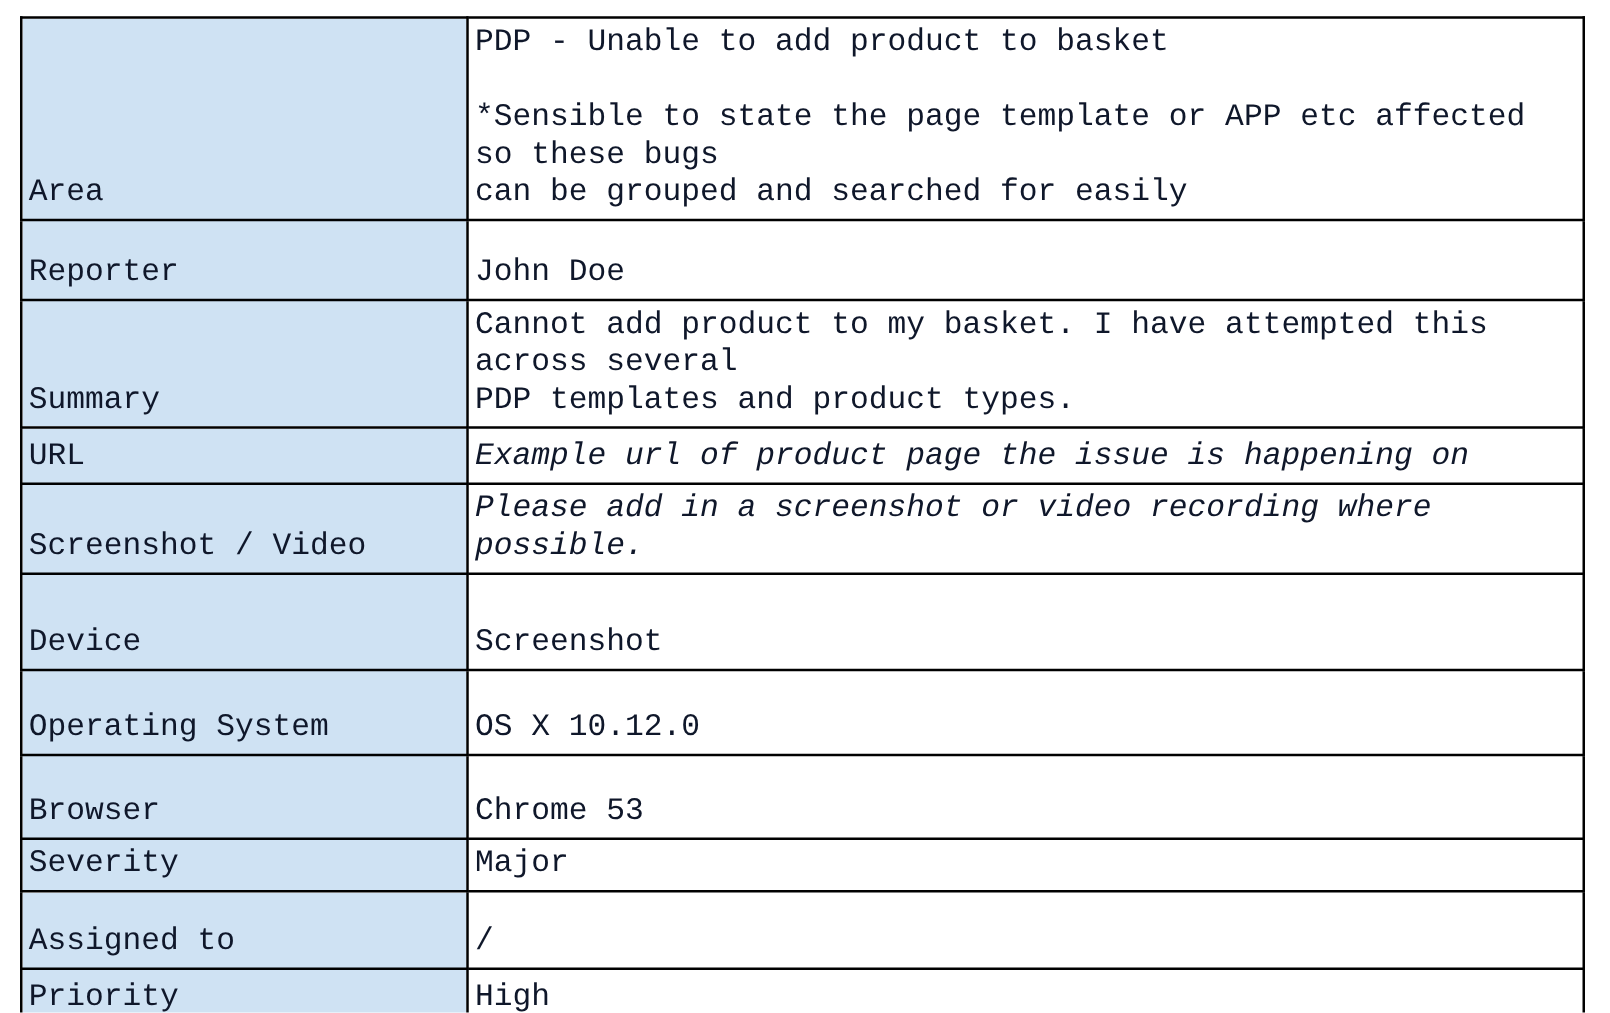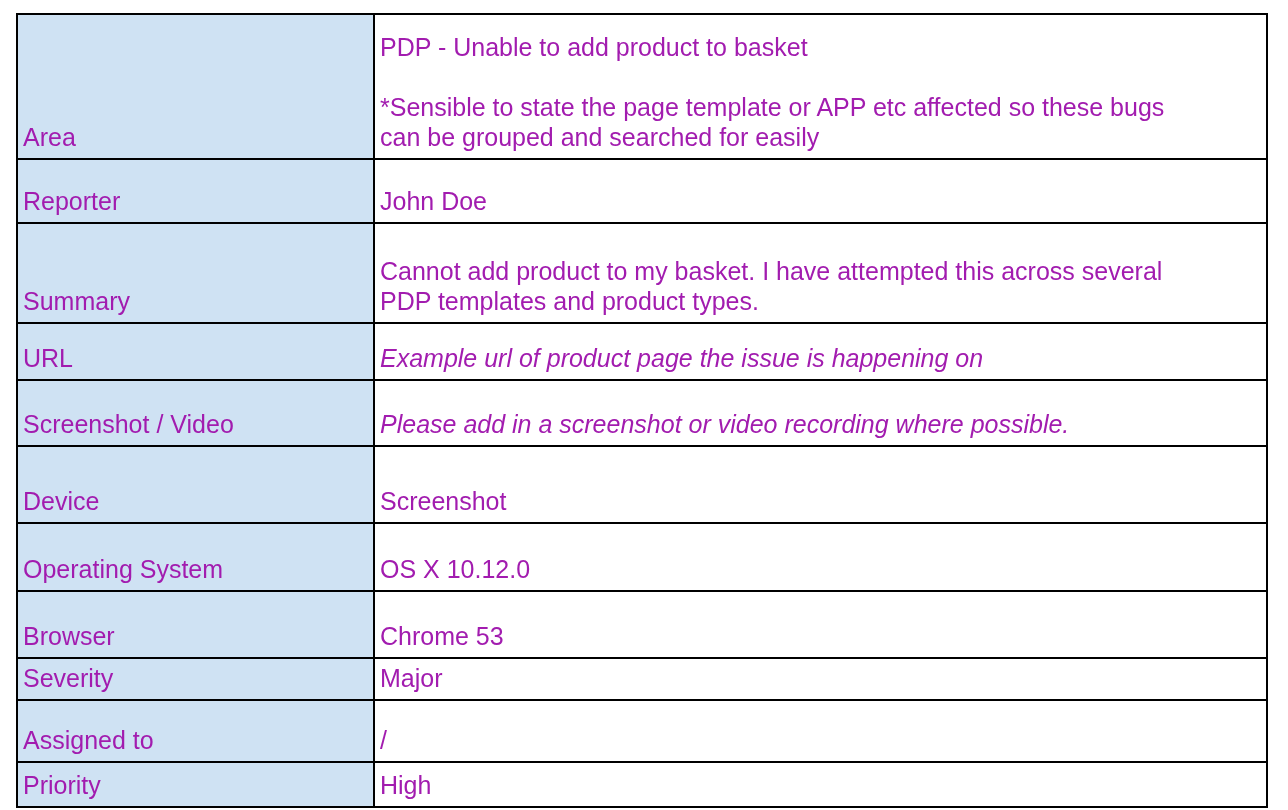--- a/index.html
+++ b/index.html
@@ -23,24 +23,24 @@
     width: 1250px;
     border-collapse: collapse;
     table-layout: fixed;
   }
   col.label-col { width: 357px; }
   col.value-col { width: 893px; }
   td {
     border: 2px solid #000000;
     vertical-align: bottom;
     padding: 4px 8px 6px 5px;
-    font-family: Liberation Sans, sans-serif;
+    font-family: Liberation Mono, monospace;
     font-size: 25px;
     line-height: 30px;
-    color: #a21caf;
+    color: #0f172a;
     white-space: pre-line;
     overflow: hidden;
   }
   td.label {
     background: #cfe2f3;
   }
   td.value {
     background: #ffffff;
   }
   td.value.italic {
@@ -66,21 +66,21 @@
       </tr>
       <tr style="height:64px">
         <td class="label">Reporter</td>
         <td class="value">John Doe</td>
       </tr>
       <tr style="height:100px">
         <td class="label">Summary</td>
         <td class="value">Cannot add product to my basket. I have attempted this across several
 PDP templates and product types.</td>
       </tr>
-      <tr style="height:57px">
+      <tr style="height:45px">
         <td class="label">URL</td>
         <td class="value italic">Example url of product page the issue is happening on</td>
       </tr>
       <tr style="height:66px">
         <td class="label">Screenshot / Video</td>
         <td class="value italic">Please add in a screenshot or video recording where possible.</td>
       </tr>
       <tr style="height:77px">
         <td class="label">Device</td>
         <td class="value">Screenshot</td>

